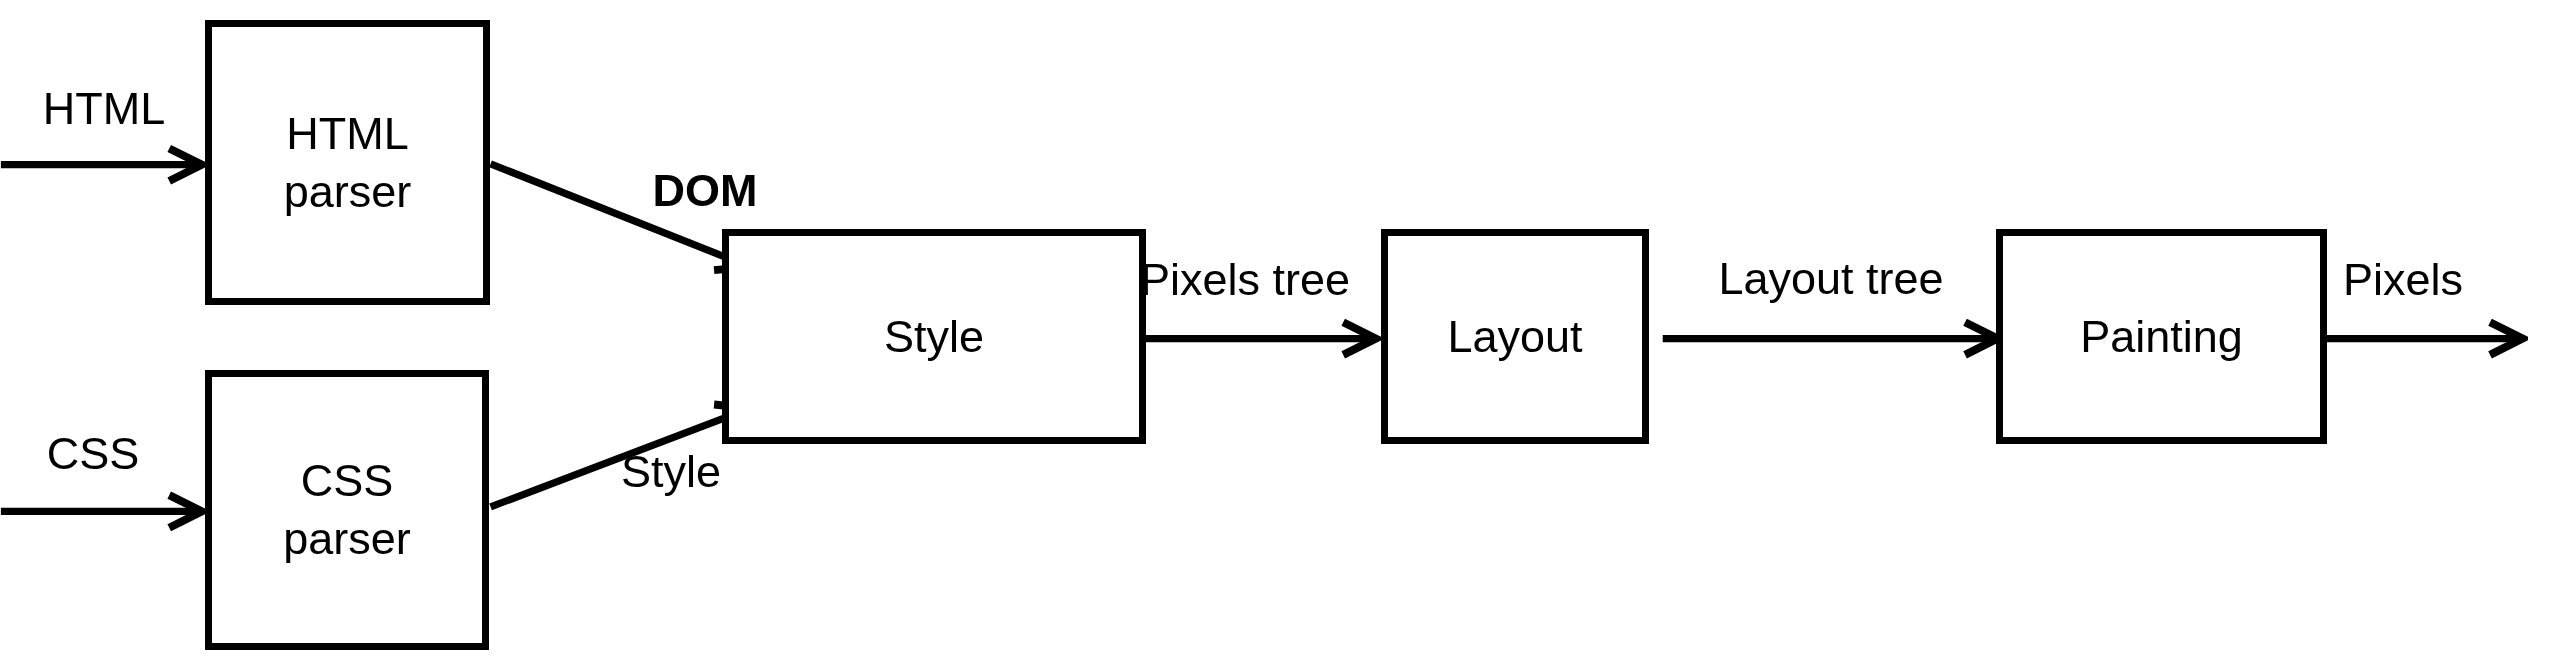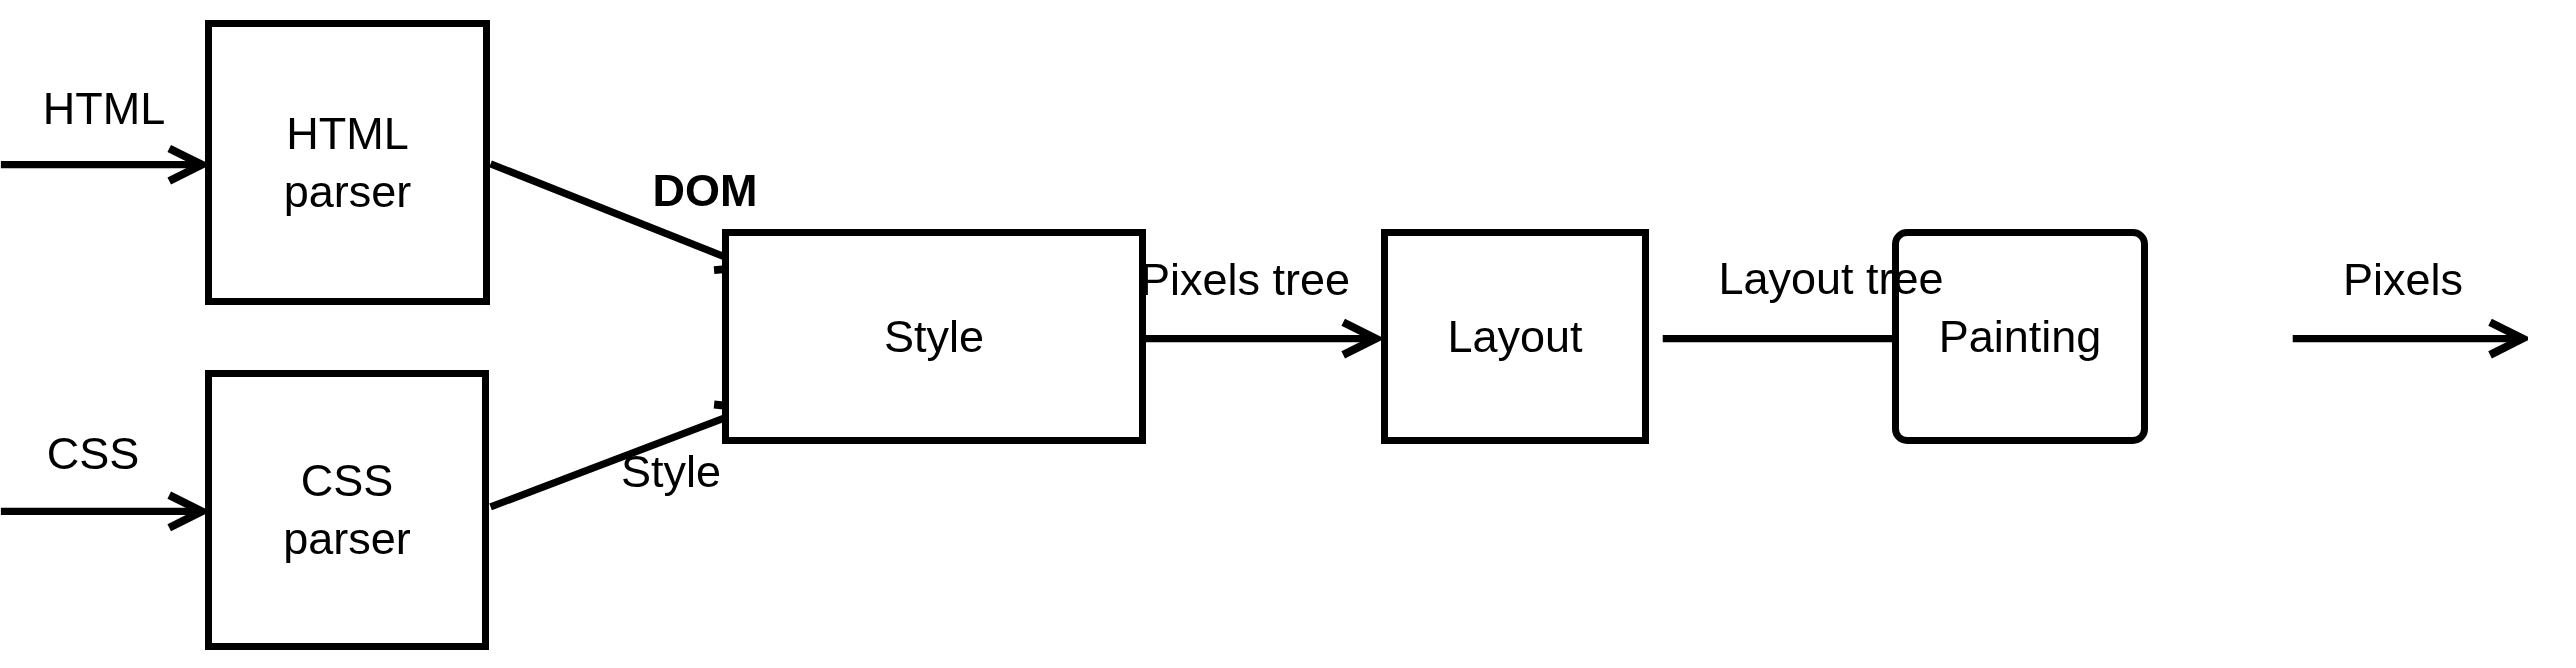--- a/index.html
+++ b/index.html
@@ -37,21 +37,21 @@
     transform: translateX(-50%);
     font-size: 45px;
     line-height: 47px;
     white-space: nowrap;
   }
   
   .box-html-parser { left: 205px; top: 20px;  width: 285px; height: 285px; }
   .box-css-parser  { left: 205px; top: 370px; width: 284px; height: 280px; }
   .box-style       { left: 722px; top: 229px; width: 424px; height: 215px; }
   .box-layout      { left: 1381px; top: 229px; width: 268px; height: 215px; }
-  .box-painting    { left: 1892px; top: 229px; width: 256px; height: 215px; border-radius: 15px; }
+  .box-painting    { left: 1996px; top: 229px; width: 331px; height: 215px; }
   
   .label-html-input  { left: 104px;  top: 85px; }
   .label-css-input   { left: 93px;  top: 430px; }
   .label-dom         { left: 705px;  top: 167px; font-weight: bold; }
   .label-rules       { left: 671px;  top: 448px; }
   .label-style-tree  { left: 1245px; top: 256px; }
   .label-layout-tree { left: 1831px; top: 255px; text-align: center; }
   .label-pixels      { left: 2403px; top: 256px; }
 </style>
 </head>

